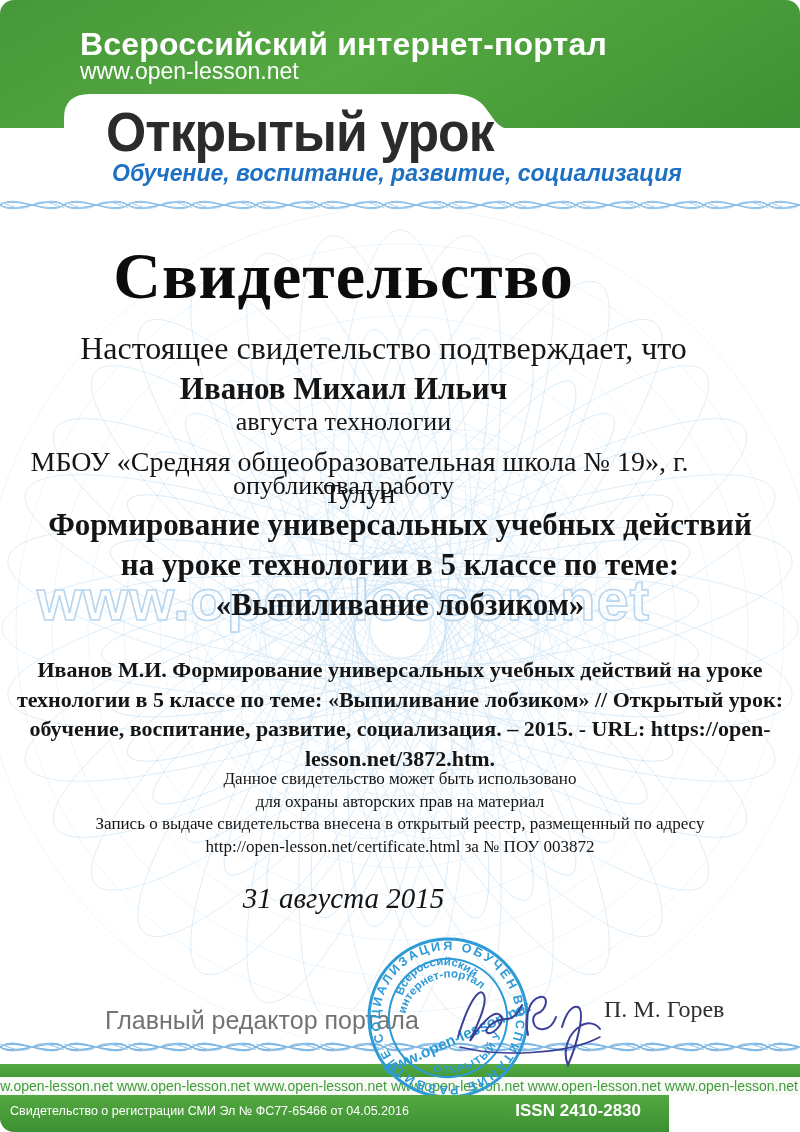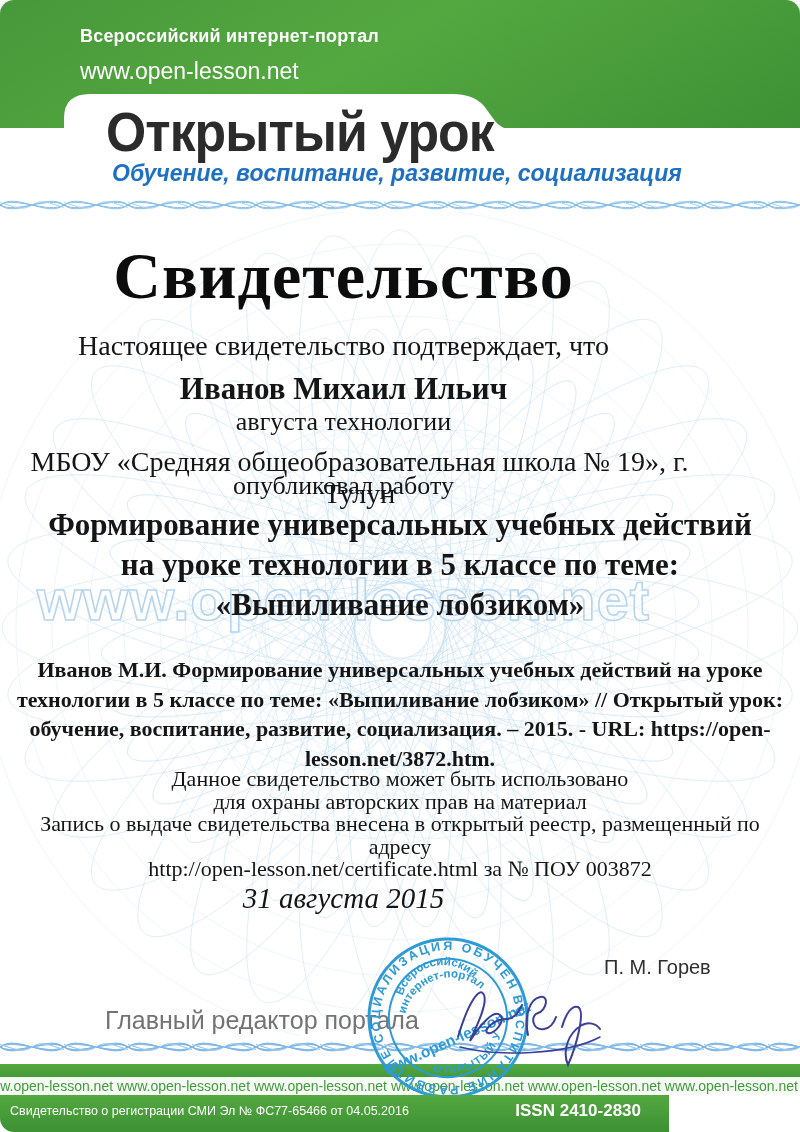--- a/index.html
+++ b/index.html
@@ -2,55 +2,55 @@
 <html><head>
 <meta charset="utf-8">
 <style>
   html,body{margin:0;padding:0;background:#fff;}
   .cert{position:relative;width:800px;height:1132px;background:#fff;border-radius:14px;
         overflow:hidden;font-family:"Liberation Serif",serif;color:#151515;}
   
   .hdr{position:absolute;left:0;top:0;width:800px;height:128px;
        background:linear-gradient(150deg,#47983a 0%,#54a840 45%,#3e9134 100%);}
   .hdr-title{position:absolute;left:80px;top:26px;font-family:"Liberation Sans",sans-serif;
-       font-weight:700;font-size:18px;color:#fff;letter-spacing:.2px;}
+       font-weight:700;font-size:32px;color:#fff;letter-spacing:.2px;}
   .hdr-url{position:absolute;left:80px;top:58px;font-family:"Liberation Sans",sans-serif;
        font-size:23px;color:#fff;}
   .tab-svg{position:absolute;left:0;top:0;width:800px;height:200px;}
   .tab-name{position:absolute;left:106px;top:100px;font-family:"Liberation Sans",sans-serif;
        font-weight:700;font-size:55px;color:#2b2b2b;letter-spacing:-1px;
        transform:scaleX(.94);transform-origin:left top;white-space:nowrap;}
   .tab-tagline{position:absolute;left:112px;top:160px;font-family:"Liberation Sans",sans-serif;
        font-style:italic;font-weight:700;font-size:23px;color:#1d70c2;white-space:nowrap;}
   
   .strip-top{position:absolute;left:0;top:194px;}
   .strip-bottom{position:absolute;left:0;top:1036px;}
   .rosette{position:absolute;left:0;top:212px;pointer-events:none;}
   
   .ctr{position:absolute;left:0;width:687px;text-align:center;}
   .t-title{top:238px;font-size:66px;font-weight:700;color:#0c0c0c;letter-spacing:1px;}
-  .t-confirm{top:330px;font-size:28px;}
+  .t-confirm{top:330px;font-size:32px;margin-left:40px;}
   .t-name{top:371px;font-size:31px;font-weight:700;}
   .t-role{top:407px;font-size:26px;}
   .t-school{top:446px;font-size:28px;padding-left:16px;}
   .t-pub{top:471px;font-size:26px;}
   .t-work{top:505px;left:30px;width:740px;font-size:31px;font-weight:700;line-height:40px;}
   .t-watermark{top:566px;font-family:"Liberation Sans",sans-serif;font-weight:700;font-size:58px;
        letter-spacing:1px;color:rgba(203,225,242,.95);
        -webkit-text-fill-color:rgba(255,255,255,.45);-webkit-text-stroke:1.6px #b7d5ee;
        white-space:nowrap;}
   .t-biblabel{top:621px;font-size:24px;}
   .t-bibtext{top:655px;left:14px;width:772px;font-size:22px;font-weight:700;line-height:29.5px;}
-  .t-notes{top:768px;left:10px;width:780px;font-size:22px;line-height:22.6px;}
+  .t-notes{top:768px;left:10px;width:780px;font-size:17px;line-height:22.6px;}
   .t-date{top:882px;font-size:29px;font-style:italic;}
   
   .editor-label{position:absolute;left:105px;top:1006px;font-family:"Liberation Sans",sans-serif;
        font-size:25px;color:#737373;}
-  .editor-name{position:absolute;left:604px;top:956px;font-family:Liberation Sans, sans-serif;
-       font-size:20px;color:#2f2f2f;}
+  .editor-name{position:absolute;left:604px;top:996px;font-family:Liberation Serif, serif;
+       font-size:24px;color:#2f2f2f;}
   .stamp{position:absolute;left:360px;top:930px;z-index:4;}
   .signature{position:absolute;left:448px;top:975px;z-index:5;}
   
   .f-bar{position:absolute;left:0;top:1064px;width:800px;height:13px;z-index:3;
        background:linear-gradient(180deg,#55a942,#439a37);}
   .f-strip{position:absolute;left:0;top:1077px;width:800px;height:18px;z-index:3;background:#f7faf5;
        font-family:"Liberation Sans",sans-serif;font-size:14px;color:#3f9c3a;
        white-space:nowrap;overflow:hidden;line-height:18px;text-indent:-20px;}
   .f-main{position:absolute;left:0;top:1095px;width:669px;height:37px;z-index:6;
        background:linear-gradient(180deg,#54a841,#3d9033);}

